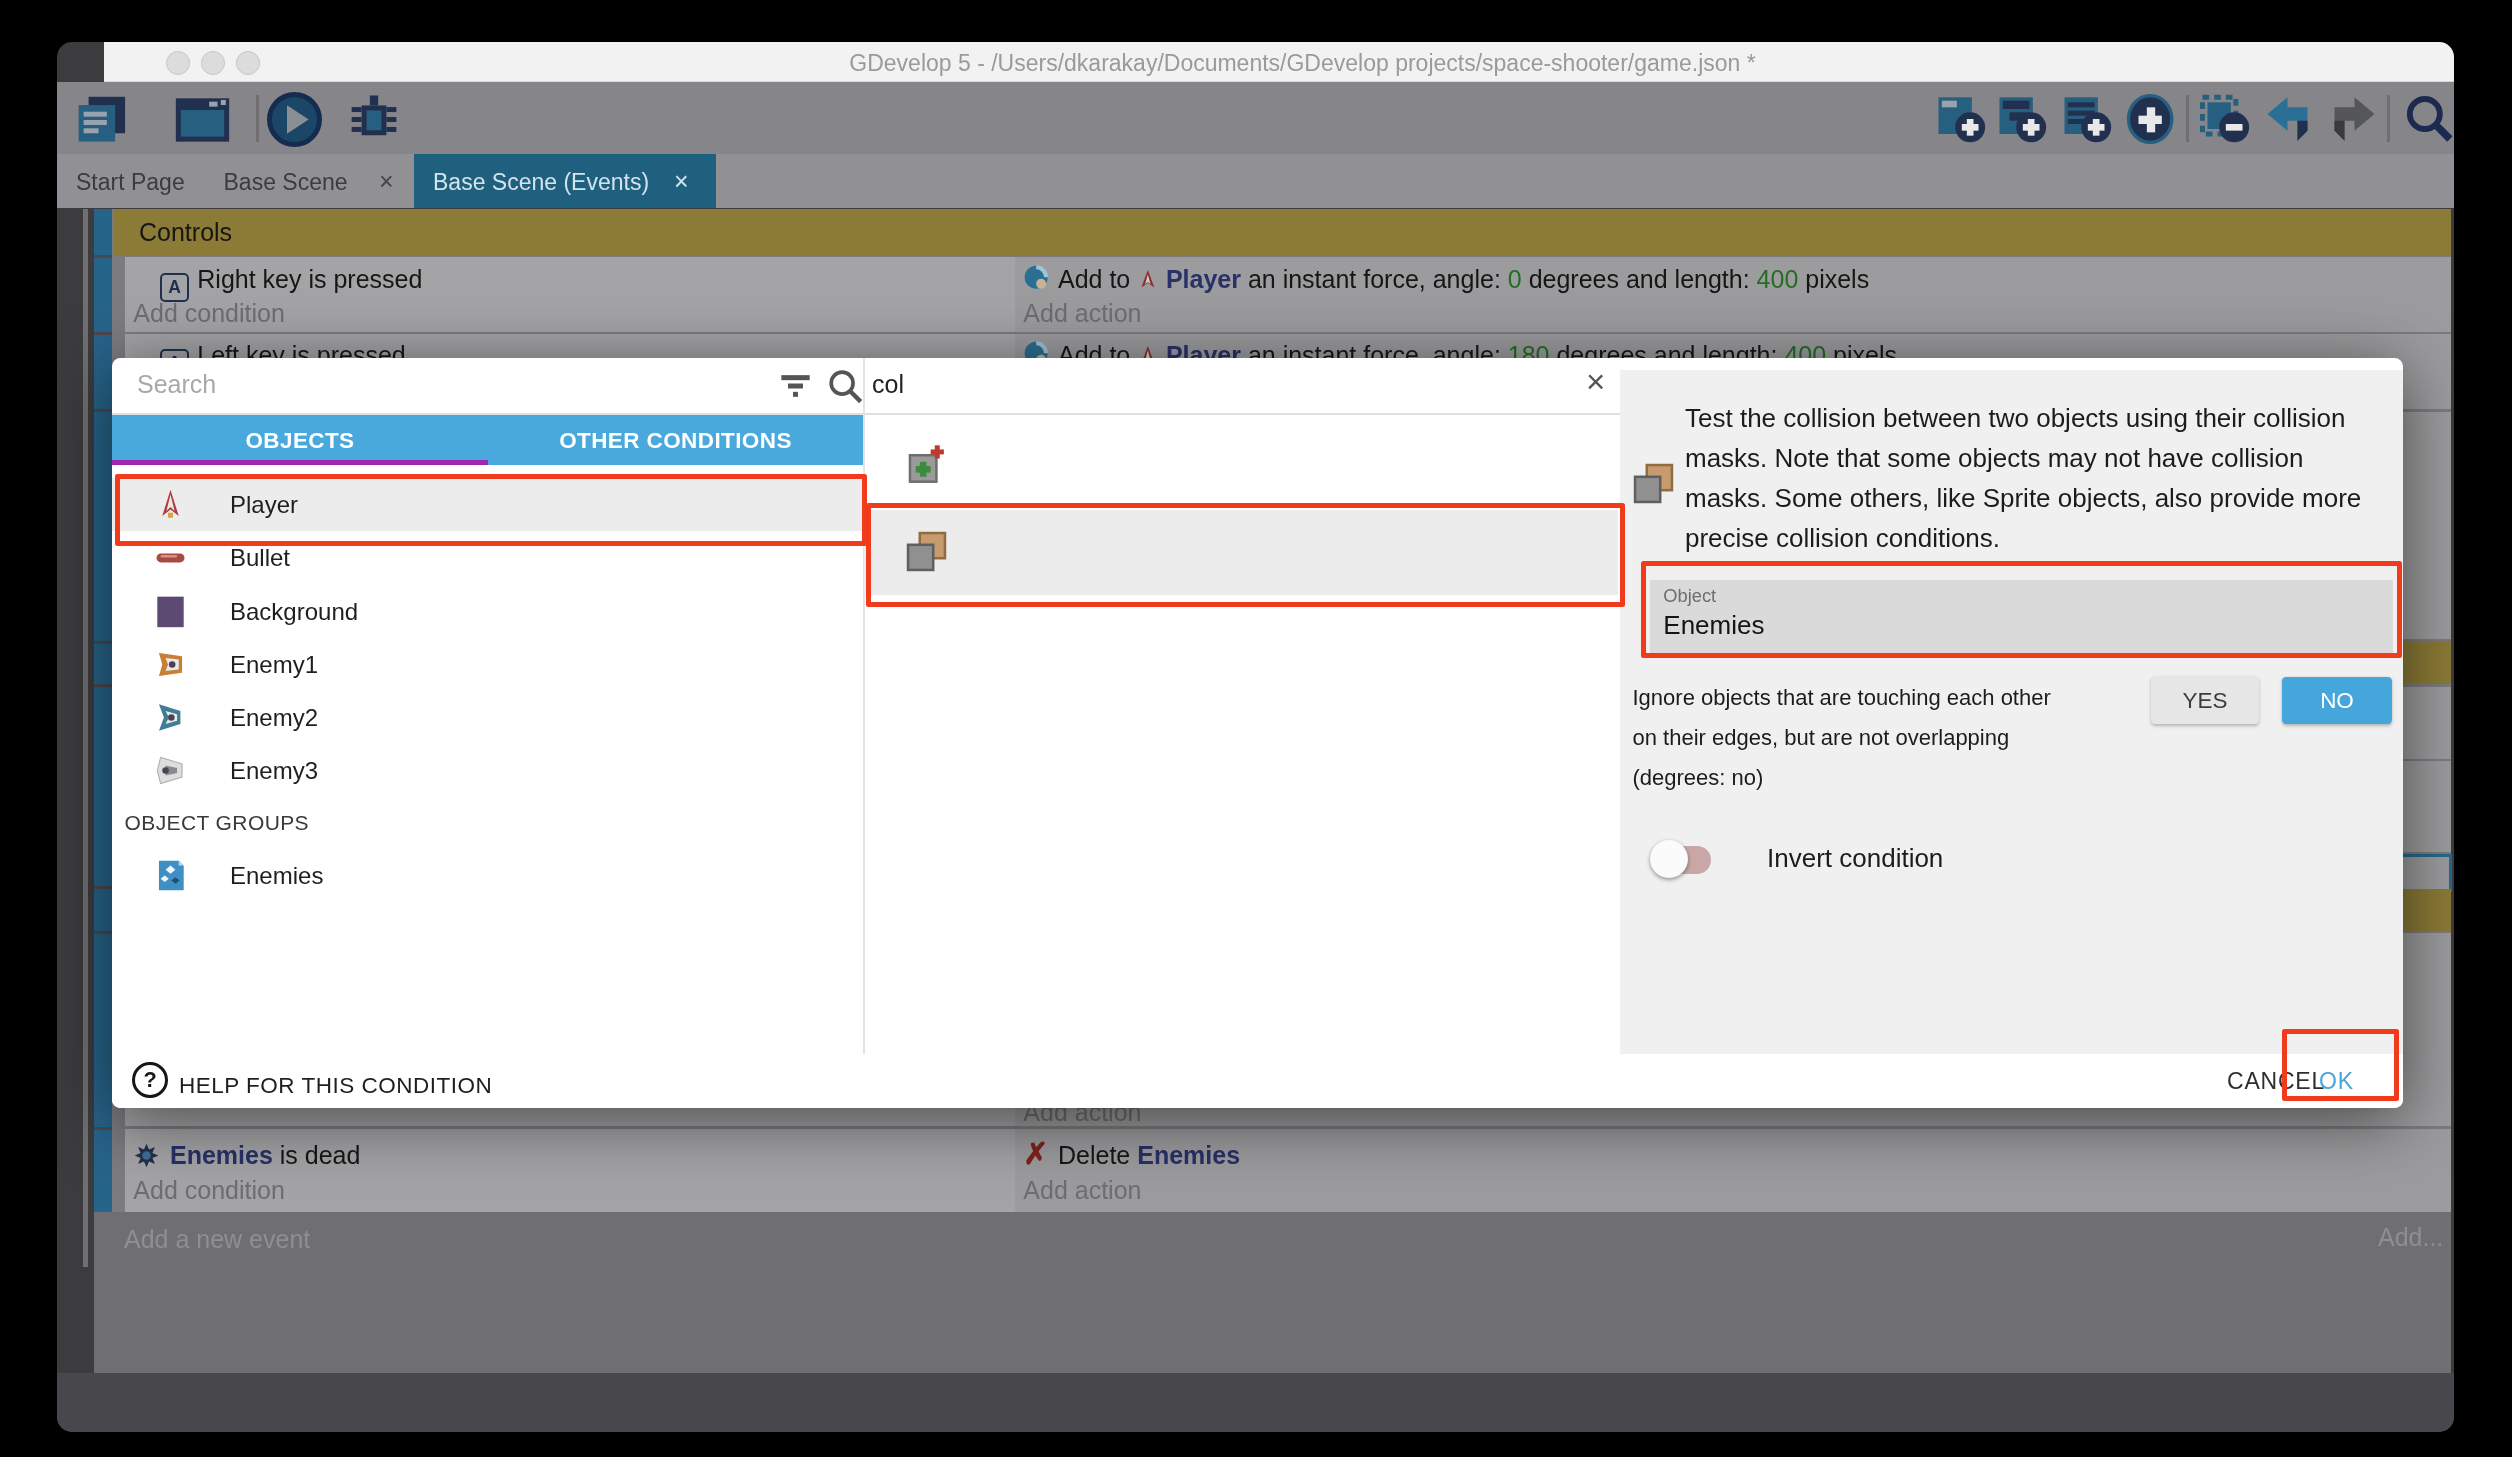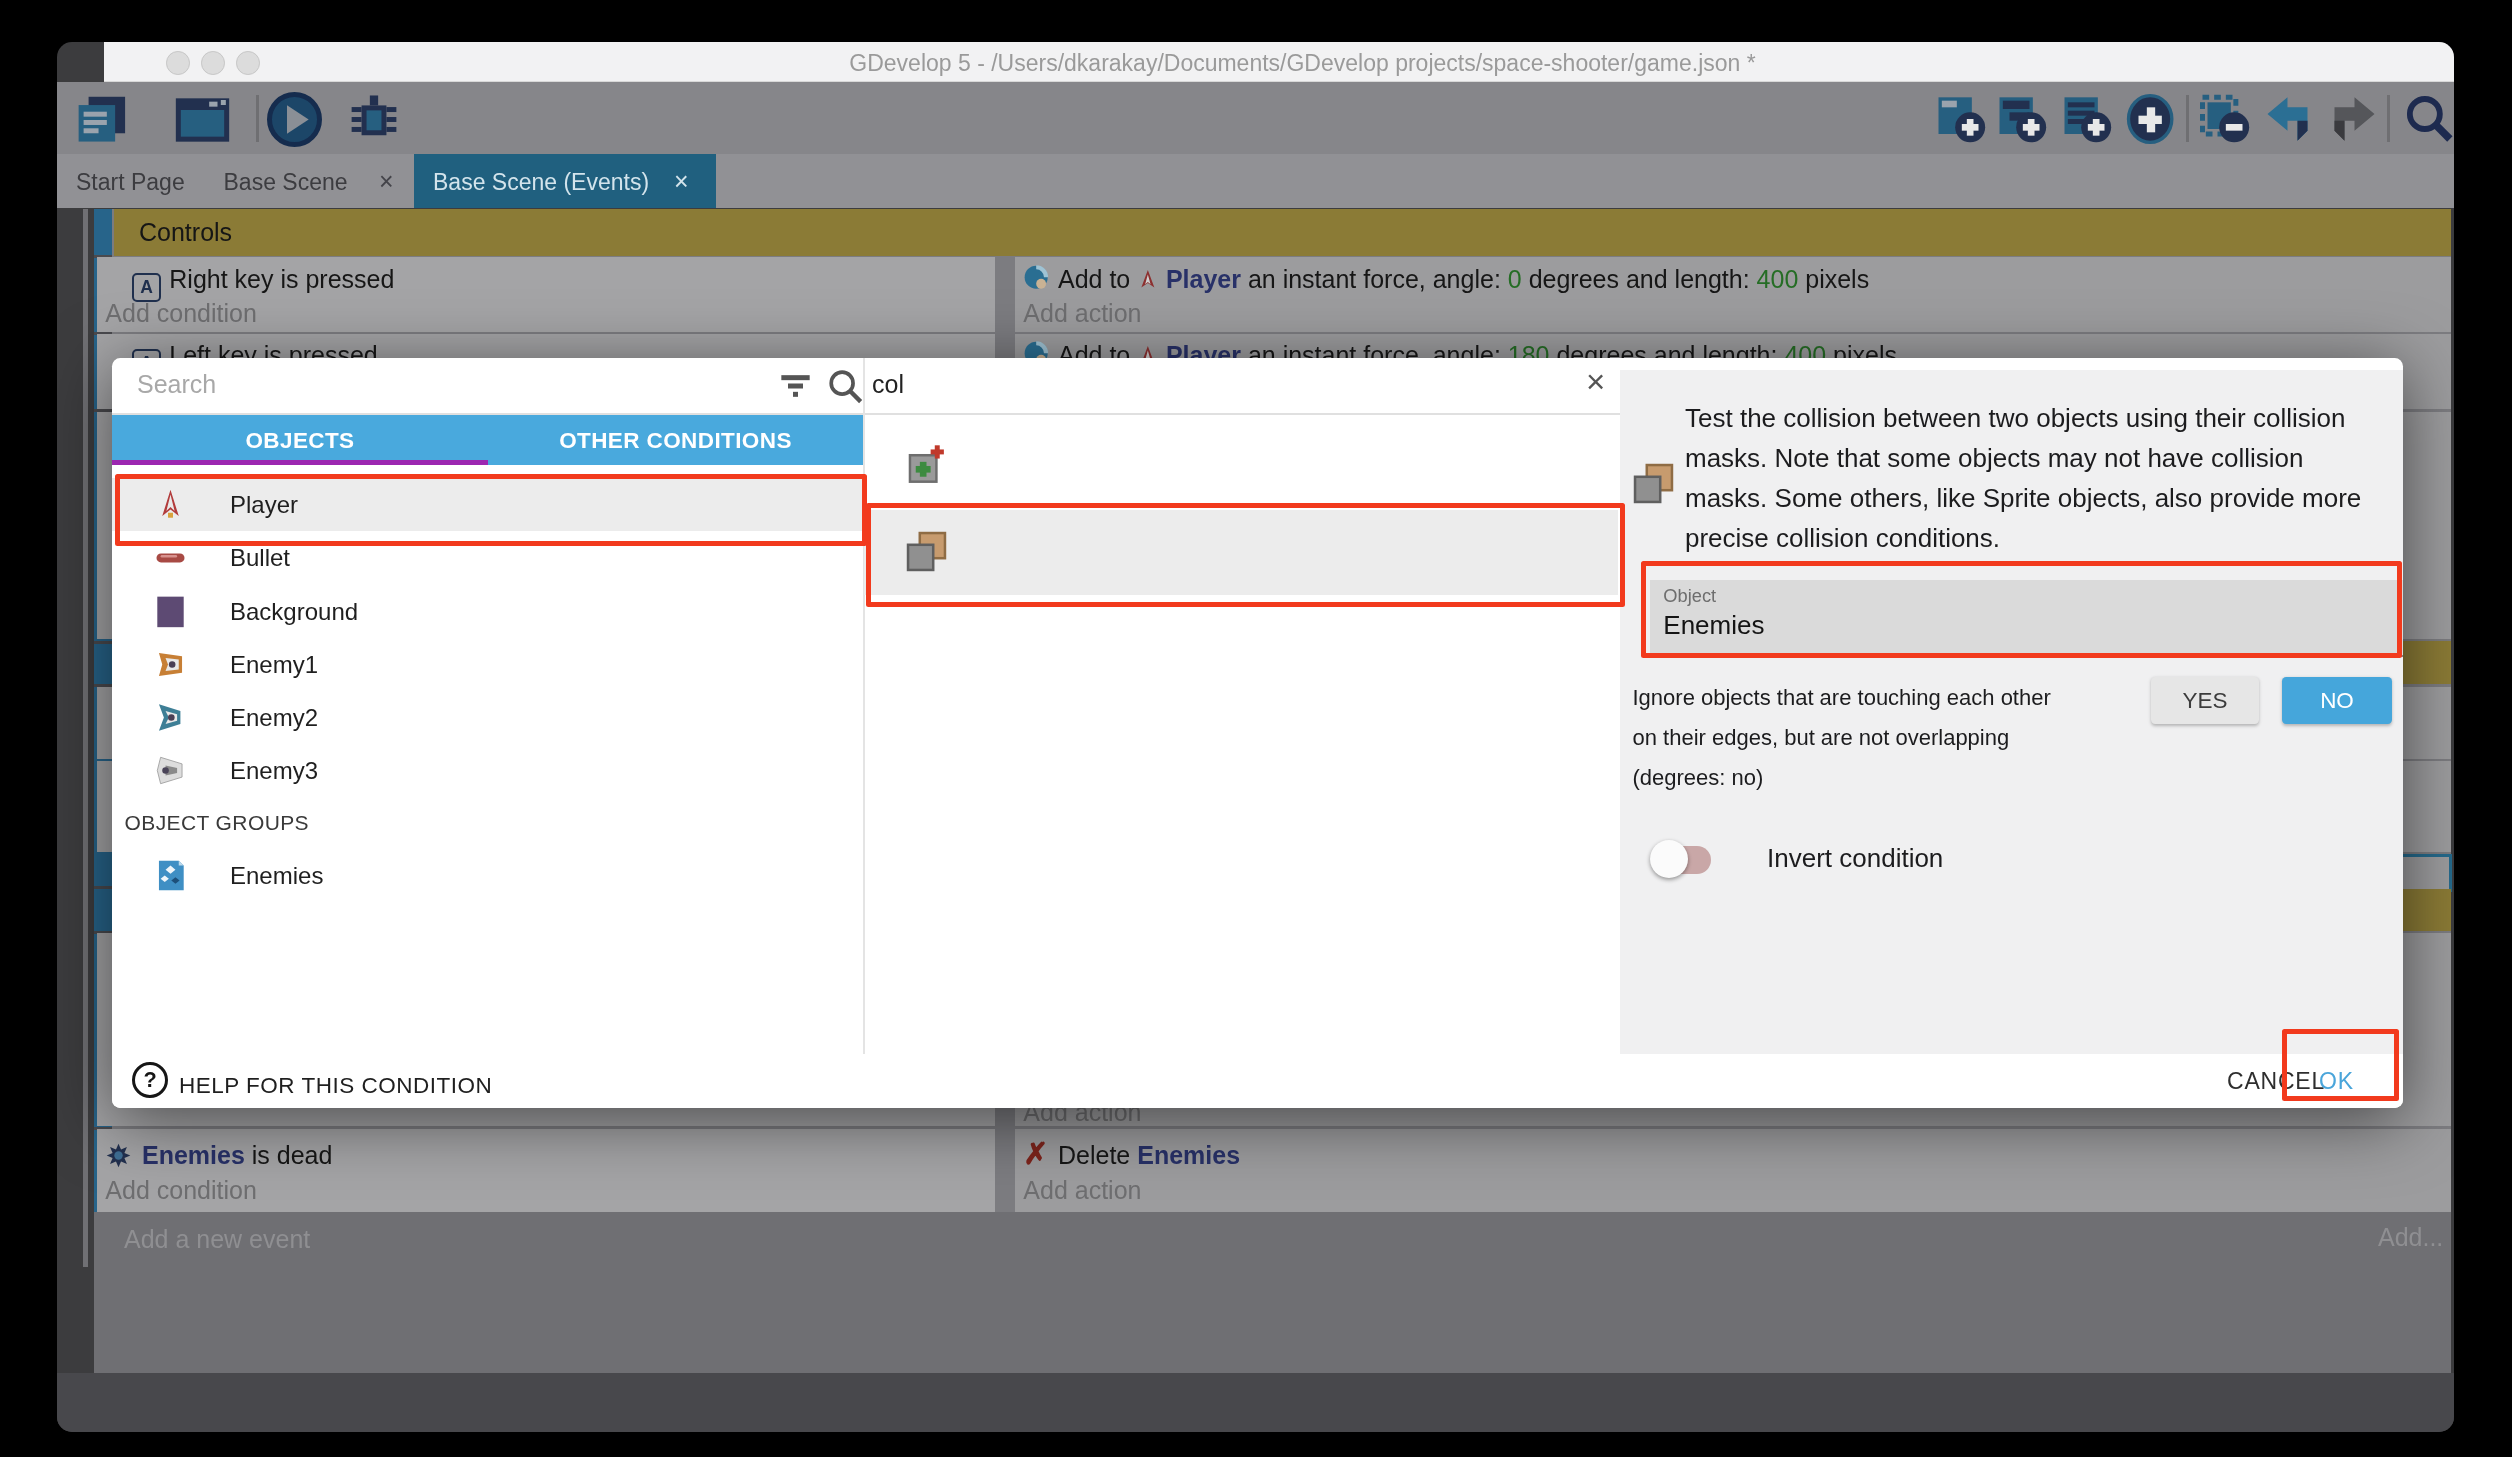--- a/index.html
+++ b/index.html
@@ -19,21 +19,21 @@
   .tab-x{font-size:25px;color:#44444a;top:12.5px;}
   .tab-active{background:#20607f;height:54px;top:0;}
   .tab-active .tab-label{color:#d3e4ec;}
   .tab-active .tab-x{color:#d3e4ec;}
   
   .sheet-base{left:37px;top:167px;width:2357px;height:1004px;background:#7c7c80;}
   .rail{left:37px;width:18.3px;background:#27648a;}
   .rail-tick{left:37px;width:18.3px;height:3.3px;background:#4a4a4e;}
   .sheet-line{left:26px;top:167px;width:5px;height:1058px;background:#707074;}
   .grouprow{left:57px;width:2337px;background:#8b7b36;}
-  .cond-cell{left:40px;width:898px;background:#a4a4a6;}
+  .cond-cell{left:68px;width:898px;background:#a4a4a6;}
   .act-cell{left:958px;width:1436px;background:#9c9c9e;}
   .ev-text{font-size:25px;color:#161616;white-space:nowrap;}
   .ev-dim{font-size:25px;color:#6e6e70;white-space:nowrap;}
   .ev-obj{font-weight:bold;color:#283168;}
   .ev-num{color:#256d25;}
   .key-ic{display:inline-block;width:25px;height:25px;border:2.5px solid #20304e;border-radius:5px;color:#20304e;font-size:17.5px;font-weight:bold;text-align:center;line-height:25px;vertical-align:-5px;margin-right:8.3px;}
   .teal-sel{left:57px;width:2332px;background:#9c9c9e;border:3.3px solid #256a8c;}
   .bottom-band{left:0;top:1331px;width:2397px;height:59px;background:#48484c;}
   .below-sheet{left:37px;top:1170px;width:2357px;height:161px;background:#6f6f73;}
   
@@ -45,21 +45,21 @@
   .dtab-underline{left:0;top:102px;width:376px;height:5px;background:#9c27b0;}
   .objrow{left:0;width:751px;height:53px;}
   .objrow-sel{background:#ececec;}
   .objlabel{left:118px;font-size:24px;color:#1f1f1f;top:13.3px;}
   .objicon{left:42px;top:10px;width:33px;height:33px;}
   .groups-h{left:12.5px;font-size:21px;color:#3a3a3a;letter-spacing:0.4px;}
   .res-title{left:875px;font-size:25px;color:#212121;}
   .res-sub{left:875px;font-size:21.7px;color:#9b9b9b;}
   .rpanel{left:1508px;top:12px;width:783px;height:696px;background:#f0f0f1;}
   .desc{left:65px;top:28px;width:700px;font-size:26px;line-height:40px;color:#1c1c1e;}
-  .field{left:30px;top:210px;width:743px;height:75px;background:#dadada;border-bottom:2.5px solid #828282;padding-left:36px;}
+  .field{left:30px;top:210px;width:743px;height:75px;background:#dadada;border-bottom:2.5px solid #828282;}
   .field-label{left:13.3px;top:5px;font-size:18.3px;color:#6e6e6e;}
   .field-value{left:13.3px;top:30px;font-size:26px;color:#141414;}
   .ign{left:12.5px;font-size:22px;color:#1c1c1e;white-space:nowrap;}
   .btn{height:47px;border-radius:4.2px;text-align:center;line-height:47px;font-size:22.5px;box-shadow:0 1.7px 3.3px rgba(0,0,0,.25);}
   .btn-yes{left:531px;top:307px;width:108px;background:#e6e6e6;color:#3c3c3c;}
   .btn-no{left:662px;top:307px;width:110px;background:#45a6db;color:#ffffff;}
   .tgl-track{left:38px;top:476px;width:53px;height:28px;border-radius:14px;background:#c9a7a7;}
   .tgl-knob{left:30px;top:470px;width:38px;height:38px;border-radius:50%;background:#fbfbfb;box-shadow:0 1.7px 4.2px rgba(0,0,0,.4);}
   .tgl-label{left:147px;top:473px;font-size:26px;color:#1c1c1e;}
   .footer{left:0;top:696px;width:2291px;height:54px;background:#ffffff;}

